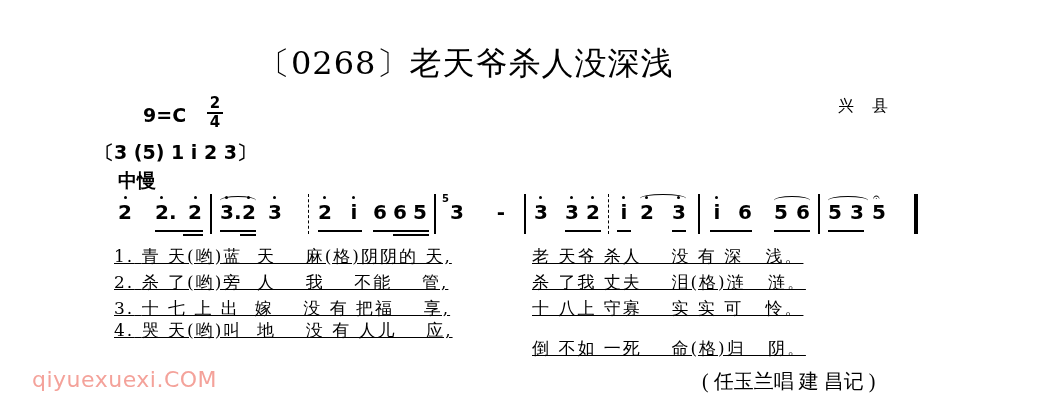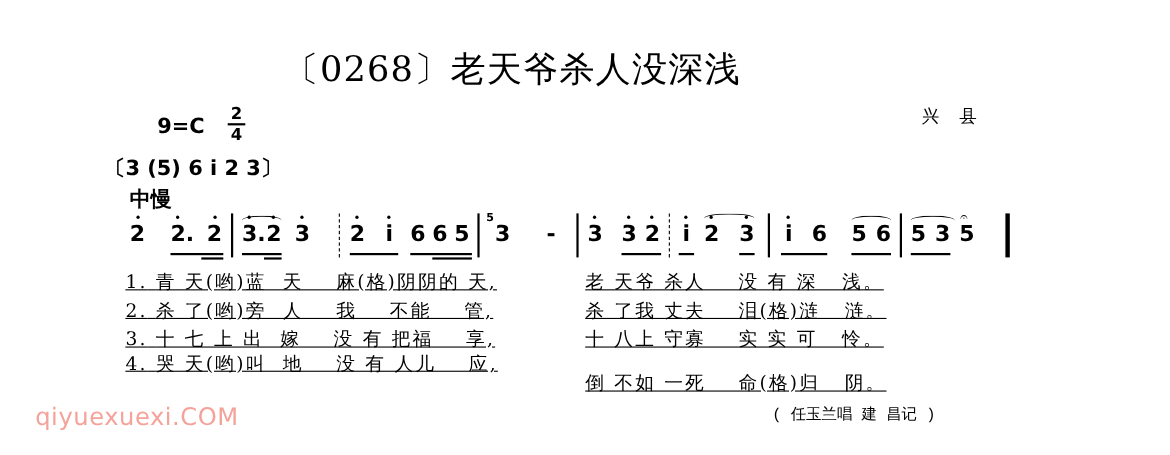--- a/index.html
+++ b/index.html
@@ -18,36 +18,36 @@
 
   .note { position:absolute; top:200px; font-size:20px; font-weight:bold; font-family:"DejaVu Sans", sans-serif; width:14px; text-align:center; }
   .dot { position:absolute; width:3px; height:3px; background:#000; border-radius:50%; }
   .uline { position:absolute; height:1.5px; background:#000; }
   .bar-line { position:absolute; top:194px; width:2px; height:40px; background:#000; }
   .bar-dash { position:absolute; top:194px; width:1px; height:40px; border-left:1px dashed #000; }
   .final { position:absolute; top:194px; width:4px; height:40px; background:#000; }
   .slur { position:absolute; border-top:1.5px solid #000; border-radius:50% 50% 0 0; height:8px; }
 
   .lyric { position:absolute; font-size:17px; font-family:"DejaVu Serif", serif; letter-spacing:2px;text-decoration:underline; }
-  .credit { left:702px; top:368px; font-size:14px; font-family:Liberation Mono, monospace; }
+  .credit { left:702px; top:368px; font-size:20px; font-family:Liberation Serif, serif; }
   .watermark { left:32px; top:367px; font-size:22px; color:#f4a29a; font-family:"DejaVu Sans", sans-serif; letter-spacing:0.5px; }
 </style>
 </head>
 <body>
 
 <div class="abs title">〔0268〕老天爷杀人没深浅</div>
 
 <div class="abs key">9=C</div>
 <div class="frac">
   <div>2</div>
   <div class="bar"></div>
   <div>4</div>
 </div>
 <div class="abs region">兴县</div>
-<div class="abs intro">〔3 (5) 6 i 2 3〕</div>
+<div class="abs intro">〔3 (5) 1 i 2 3〕</div>
 <div class="abs tempo">中慢</div>
 
 <div>
 
   <span class="note" style="left:118px">2</span>
   <span class="dot" style="left:124px;top:196px"></span>
   <span class="note" style="left:155px">2.</span>
   <span class="dot" style="left:160px;top:196px"></span>
   <span class="note" style="left:188px">2</span>
   <span class="dot" style="left:194px;top:196px"></span>

